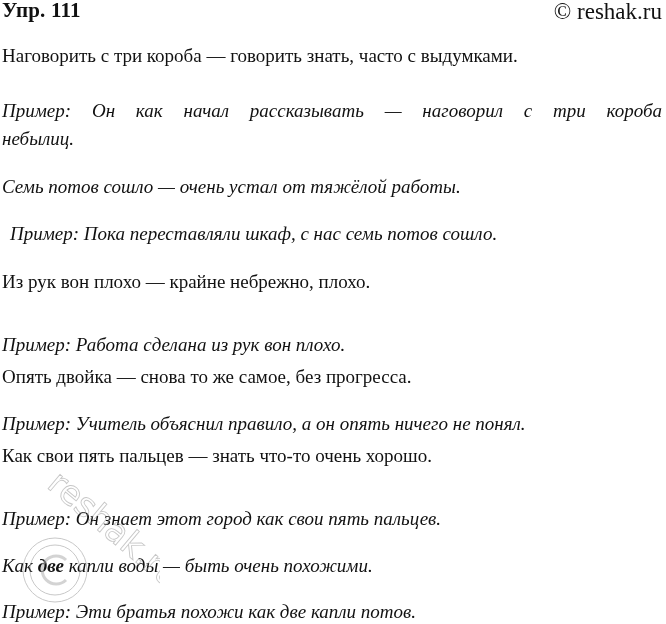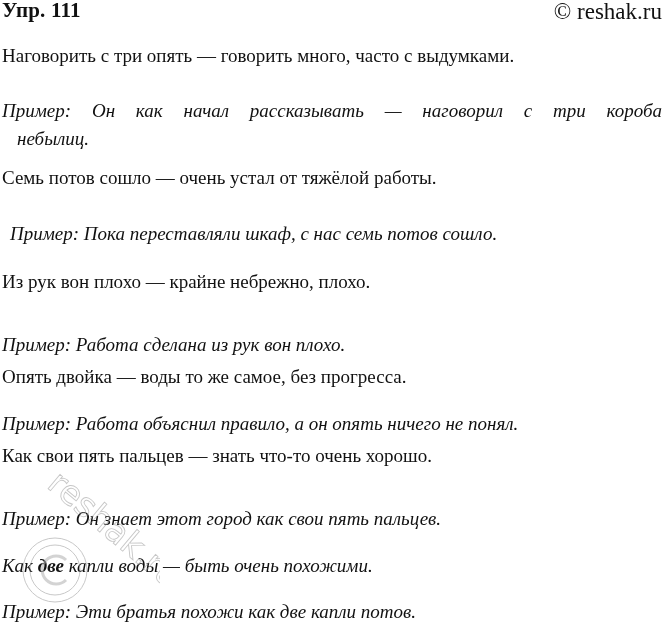--- a/index.html
+++ b/index.html
@@ -67,32 +67,32 @@
     }
   </style>
 </head>
 <body>
 
 <div class="header">
   <div class="title">Упр. 111</div>
   <div class="copyright">© reshak.ru</div>
 </div>
 
-<div class="line" style="top:44px;">Наговорить с три опять — говорить много, часто с выдумками.</div>
+<div class="line" style="top:44px;">Наговорить с три короба — говорить знать, часто с выдумками.</div>
 <div class="line example justified" style="top:91px;">Пример: Он как начал рассказывать — наговорил с три короба</div>
-<div class="line example" style="top:127px;margin-left:15px;">небылиц.</div>
+<div class="line example" style="top:127px;">небылиц.</div>
 
-<div class="line" style="top:166px;">Семь потов сошло — очень устал от тяжёлой работы.</div>
+<div class="line" style="top:175px;font-style:italic;">Семь потов сошло — очень устал от тяжёлой работы.</div>
 <div class="line example" style="top:222px;margin-left:8px;">Пример: Пока переставляли шкаф, с нас семь потов сошло.</div>
 
 <div class="line" style="top:270px;">Из рук вон плохо — крайне небрежно, плохо.</div>
 <div class="line example" style="top:317px;margin-top:16px;">Пример: Работа сделана из рук вон плохо.</div>
 
-<div class="line" style="top:365px;">Опять двойка — воды то же самое, без прогресса.</div>
-<div class="line example" style="top:412px;">Пример: Работа объяснил правило, а он опять ничего не понял.</div>
+<div class="line" style="top:365px;">Опять двойка — снова то же самое, без прогресса.</div>
+<div class="line example" style="top:412px;">Пример: Учитель объяснил правило, а он опять ничего не понял.</div>
 
 <div class="line" style="top:444px;">Как свои пять пальцев — знать что-то очень хорошо.</div>
 <div class="line example" style="top:507px;text-align:right;">Пример: Он знает этот город как свои пять пальцев.</div>
 
 <div class="line" style="top:554px;font-style:italic;">
   <span>Как </span><span class="bold-word">две</span><span> капли воды — быть очень похожими.</span>
 </div>
 <div class="line example" style="top:600px;">Пример: Эти братья похожи как две капли потов.</div>
 
 <svg class="watermark" viewBox="0 0 150 160" xmlns="http://www.w3.org/2000/svg">

